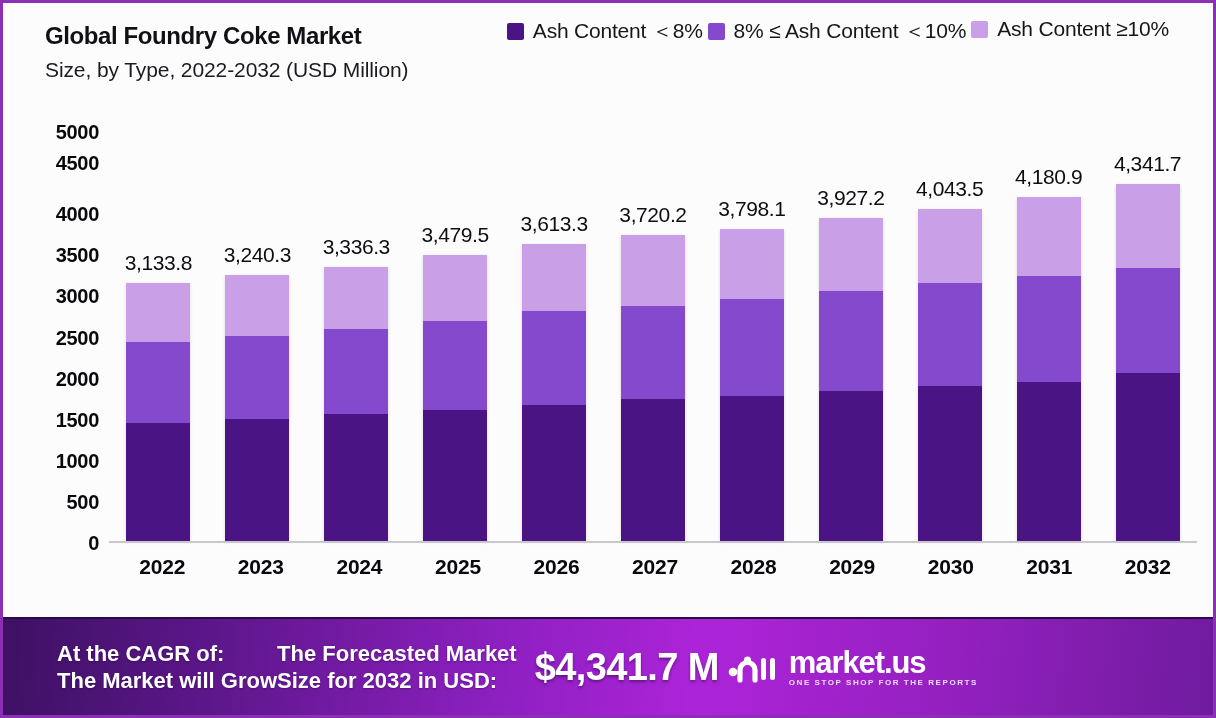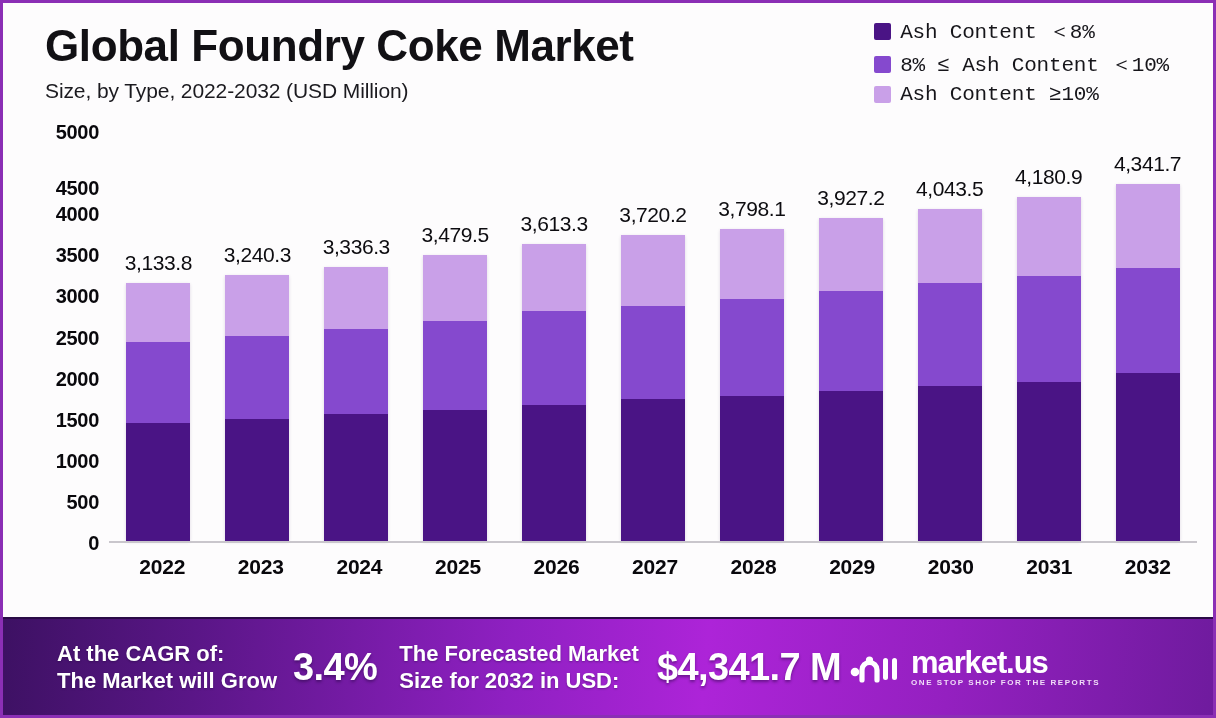--- a/index.html
+++ b/index.html
@@ -13,35 +13,34 @@
     position: relative;
     width: 1216px; height: 718px;
     background: #fdfcfd;
     border: 3px solid #8b2fb5;
     overflow: hidden;
   }
 
   
   .header { position: absolute; left: 42px; top: 20px; }
   .title {
-    font-size: 44px; font-weight: 700; color: #111014;
+    font-size: 24px; font-weight: 700; color: #111014;
     letter-spacing: -0.4px; line-height: 1.05; white-space: nowrap;
   }
   .subtitle {
     margin-top: 10px;
     font-size: 21px; font-weight: 400; color: #1b1a1f;
     letter-spacing: -0.1px; white-space: nowrap;
   }
 
   
   .legend {
     position: absolute; right: 44px; top: 14px;
-    display: flex; flex-direction: column; gap: 5px;
+    display: flex; flex-direction: row; gap: 5px;
     align-items: flex-start;
-    font-family: Liberation Mono, monospace;
   }
   .legend-row { display: flex; align-items: center; gap: 9px; }
   .legend-swatch {
     width: 17px; height: 17px; border-radius: 2px; flex: 0 0 auto;
   }
   .legend-label {
     font-size: 21px; color: #16151a; white-space: nowrap; letter-spacing: -0.2px;
   }
 
   
@@ -167,21 +166,21 @@
     <div class="y-axis" id="y-axis">
         <div class="y-tick" style="top: 411px;">0</div>
         <div class="y-tick" style="top: 369.9px;">500</div>
         <div class="y-tick" style="top: 328.8px;">1000</div>
         <div class="y-tick" style="top: 287.7px;">1500</div>
         <div class="y-tick" style="top: 246.6px;">2000</div>
         <div class="y-tick" style="top: 205.5px;">2500</div>
         <div class="y-tick" style="top: 164.4px;">3000</div>
         <div class="y-tick" style="top: 123.3px;">3500</div>
         <div class="y-tick" style="top: 82.2px;">4000</div>
-        <div class="y-tick" style="top: 56px;">4500</div>
+        <div class="y-tick" style="top: 31px;">4500</div>
         <div class="y-tick" style="top: 0px;">5000</div>
       </div>
     <div class="plot">
       <div class="bars" id="bars">
           <div class="bar-group">
             <div class="bar-value" style="bottom: 265.598px;">3,133.8</div>
             <div class="bar-stack" style="height: 257.598px;">
               <div class="seg" style="background: rgb(201, 160, 232); height: 22.7775%;"></div>
               <div class="seg" style="background: rgb(133, 73, 206); height: 31.4315%;"></div>
               <div class="seg" style="background: rgb(74, 20, 133); height: 45.7911%;"></div>
@@ -283,21 +282,20 @@
         <div class="x-label">2031</div>
         <div class="x-label">2032</div>
       </div>
   </div>
 
   <div class="banner">
     <div class="banner-text">
       <div>At the CAGR of:</div>
       <div>The Market will Grow</div>
     </div>
-    <div class="banner-figure cagr-figure">3.4%</div>
 
     <div class="banner-text">
       <div>The Forecasted Market</div>
       <div>Size for 2032 in USD:</div>
     </div>
     <div class="banner-figure forecast-figure">$4,341.7 M</div>
 
     <div class="logo">
       <svg class="logo-mark" viewBox="0 0 58 42">
         <circle cx="10" cy="26" r="4.3" fill="#ffffff"></circle>

